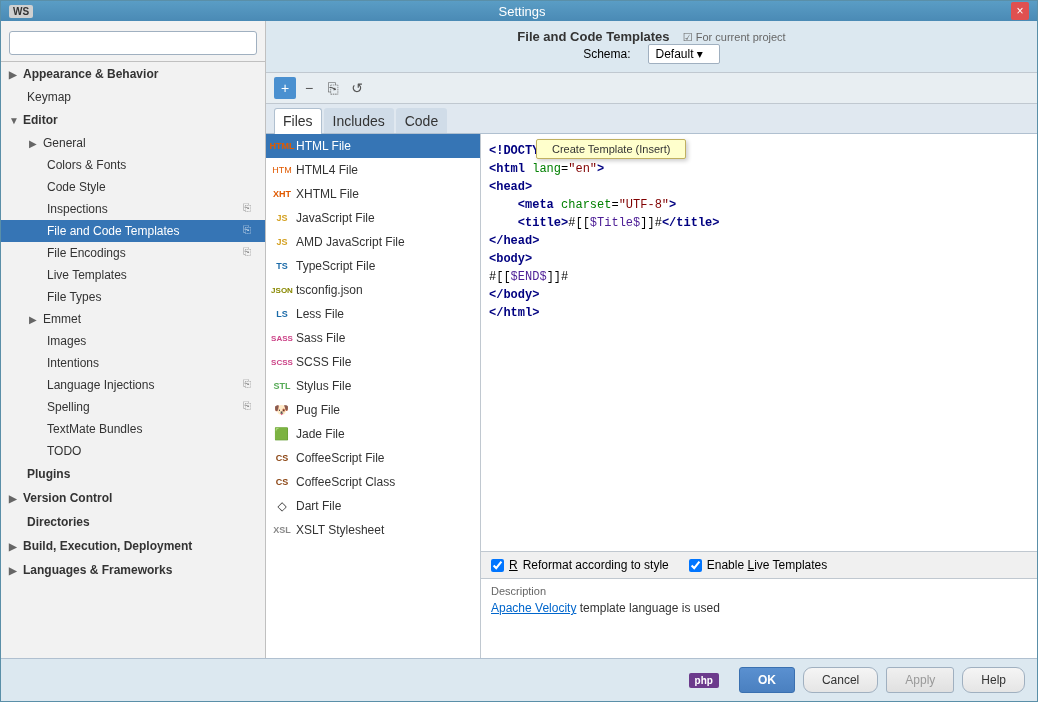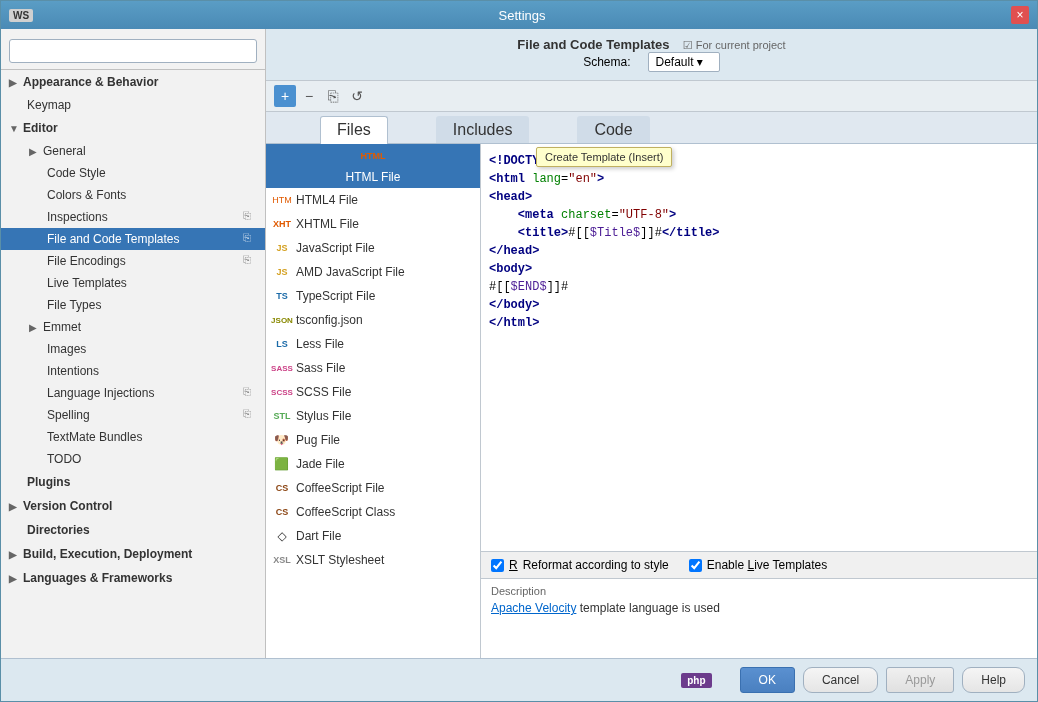--- a/index.html
+++ b/index.html
@@ -17,21 +17,21 @@
     .window {
       width: 1038px;
       height: 702px;
       background: #f2f2f2;
       display: flex;
       flex-direction: column;
       border: 1px solid #5a8fa8;
     }
     .titlebar {
       background: linear-gradient(to bottom, #5a9dc5, #4a8ab5);
-      height: 28px;
+      height: 20px;
       display: flex;
       align-items: center;
       justify-content: space-between;
       padding: 0 8px;
       color: white;
       font-size: 12px;
     }
     .titlebar-title {
       flex: 1;
       text-align: center;
@@ -190,47 +190,46 @@
     }
     .toolbar-btn.add {
       background: #4a90d0;
       color: white;
     }
     
     .tooltip {
       position: absolute;
       background: #ffffcc;
       border: 1px solid #c0b060;
-      padding: 3px 8px;
+      padding: 3px 15px;
       font-size: 11px;
       color: #333;
       border-radius: 2px;
       top: 66px;
       left: 270px;
       z-index: 100;
       white-space: nowrap;
       box-shadow: 2px 2px 4px rgba(0,0,0,0.2);
     }
     .tabs-row {
       display: flex;
       background: #e0e8f0;
       border-bottom: 1px solid #b0c0d0;
       padding: 4px 8px 0;
       gap: 2px;
     }
     .tab {
-      padding: 4px 16px;
-      font-size: 16px;
+      padding: 4px 8px;
+      font-size: 14px;
       cursor: pointer;
       border: 1px solid transparent;
       border-bottom: none;
       border-radius: 3px 3px 0 0;
       background: #d0dce8;
       color: #333;
-      margin-left: 46px;
     }
     .tab.active {
       background: white;
       border-color: #b0c0d0;
       border-bottom-color: white;
       margin-bottom: -1px;
     }
     .template-body {
       display: flex;
       flex: 1;
@@ -248,21 +247,20 @@
       font-size: 12px;
       color: #333;
       display: flex;
       align-items: center;
       gap: 6px;
       white-space: nowrap;
     }
     .file-item.selected {
       background: #3675b5;
       color: white;
-      flex-direction: column;
     }
     .file-icon {
       width: 16px;
       height: 16px;
       flex-shrink: 0;
       display: flex;
       align-items: center;
       justify-content: center;
       font-size: 10px;
     }
@@ -338,39 +336,39 @@
       padding: 5px 18px;
       font-size: 12px;
       border-radius: 3px;
       cursor: pointer;
       border: 1px solid #a0b0c0;
     }
     .btn-primary {
       background: linear-gradient(to bottom, #5a90d0, #4a80c0);
       color: white;
       border-color: #3a70b0;
-      font-weight: normal;
+      font-weight: bold;
     }
     .btn-default {
       background: linear-gradient(to bottom, #f5f5f5, #e5e5e5);
       color: #333;
       border-radius: 9px;
     }
     .btn-disabled {
       background: linear-gradient(to bottom, #f0f0f0, #e0e0e0);
       color: #999;
     }
     .php-badge {
       background: #6c3b8c;
       color: white;
       font-size: 10px;
       font-weight: bold;
       padding: 2px 6px;
       border-radius: 2px;
-      margin-right: 20px;
+      margin-right: 12px;
     }
   </style>
 </head>
 <body>
 
 <div class="window">
 
   <div class="titlebar">
     <span class="titlebar-ws">WS</span>
     <span class="titlebar-title">Settings</span>
@@ -395,25 +393,25 @@
       <div class="sidebar-section-header">
         <span class="arrow">▼</span>
         <span>Editor</span>
       </div>
       <div class="sidebar-item child">
         <span class="arrow">▶</span>
         <span>General</span>
       </div>
       <div class="sidebar-item child">
         <span style="width:14px"></span>
+        <span>Colors &amp; Fonts</span>
+      </div>
+      <div class="sidebar-item child">
+        <span style="width:14px"></span>
         <span>Code Style</span>
-      </div>
-      <div class="sidebar-item child">
-        <span style="width:14px"></span>
-        <span>Colors &amp; Fonts</span>
       </div>
       <div class="sidebar-item child">
         <span style="width:14px"></span>
         <span>Inspections</span>
         <span class="icon-copy">⎘</span>
       </div>
       <div class="sidebar-item child selected">
         <span style="width:14px"></span>
         <span>File and Code Templates</span>
         <span class="icon-copy" style="color:rgba(255,255,255,0.7)">⎘</span>

